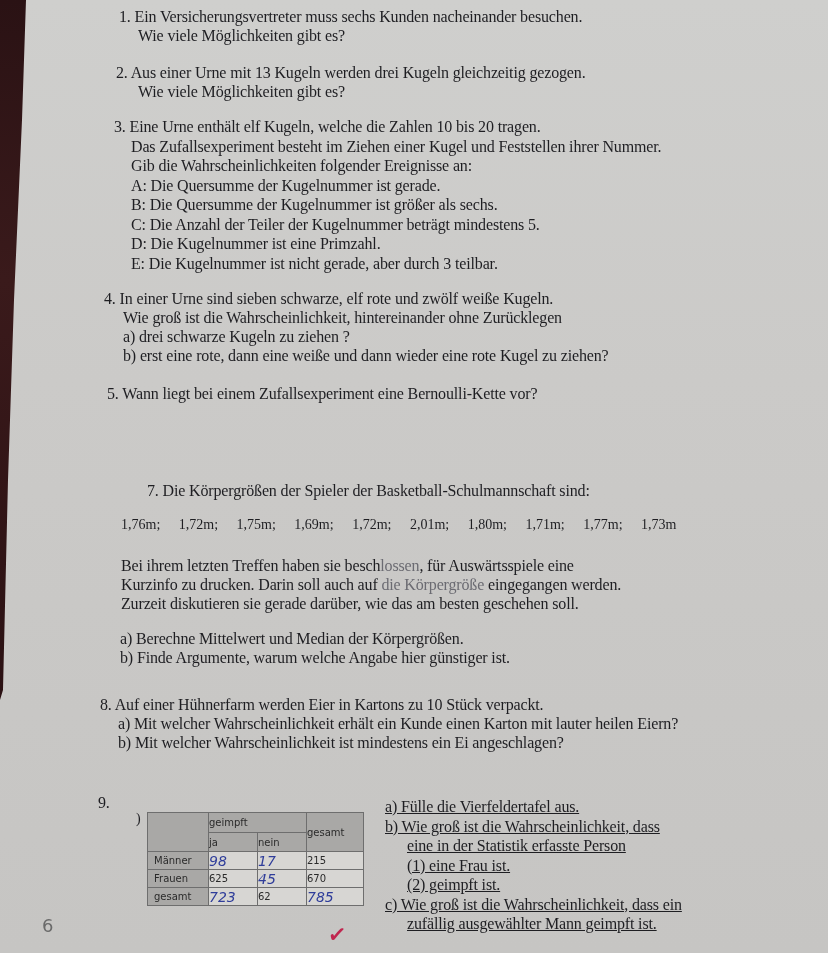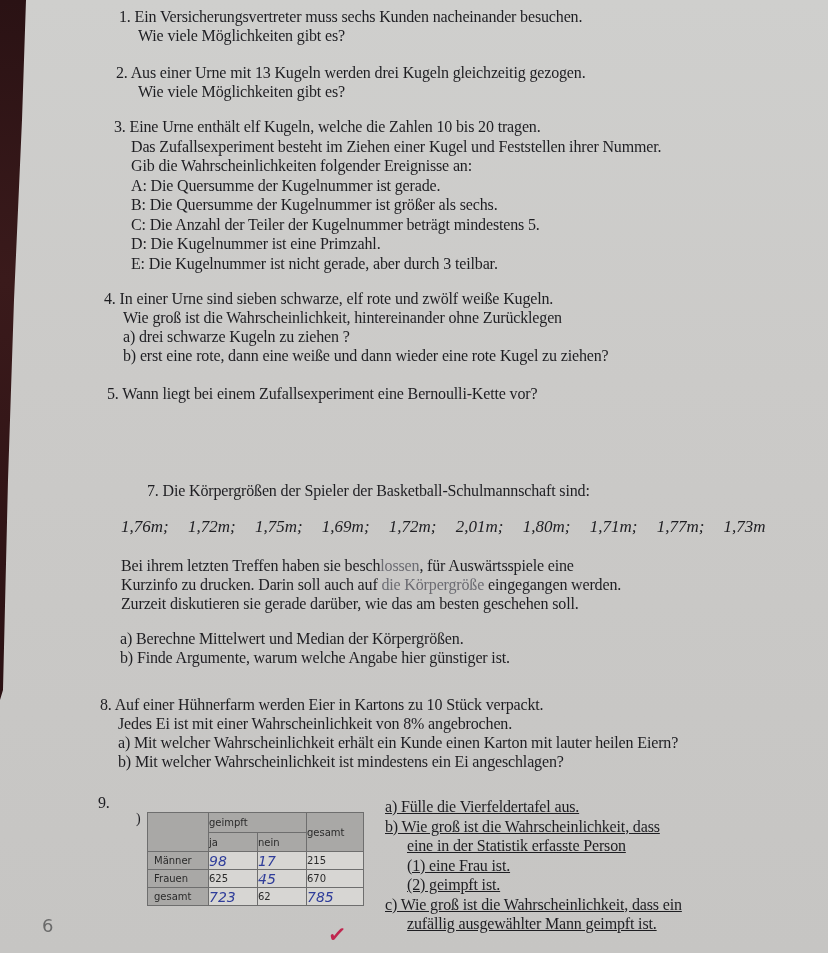--- a/index.html
+++ b/index.html
@@ -13,21 +13,21 @@
     position: absolute; left: 0; top: 0; width: 828px; height: 953px;
     background: linear-gradient(180deg, #cfcfcd 0%, #cbcac8 40%, #c8c7c5 75%, #c6c5c3 100%);
   }
   .desk {
     position: absolute; left: 0; top: 0; width: 30px; height: 700px;
     background: linear-gradient(180deg, #2a1214 0%, #3a1a1b 40%, #2b1113 100%);
     clip-path: polygon(0 0, 26px 0, 22px 120px, 14px 300px, 8px 480px, 3px 690px, 0 700px);
   }
   .q { position: absolute; font-size: 16px; line-height: 19px; white-space: nowrap; letter-spacing: -0.15px; }
   .line { display: block; }
-  .heights { position: absolute; left: 121px; top: 517px; font-size: 17px; white-space: nowrap; word-spacing: 0; font-style: italic; }
+  .heights { position: absolute; left: 121px; top: 517px; font-size: 14px; white-space: nowrap; word-spacing: 0; }
   .heights span { margin-right: 15px; }
   .faded { color: #6b6b72; }
 
   .table9 {
     position: absolute; left: 147px; top: 812px;
     border-collapse: collapse; font-family: "DejaVu Sans", "Liberation Sans", sans-serif;
     font-size: 10px; color: #2a2a2a;
   }
   .table9 td, .table9 th {
     border: 1.5px solid #6e6e6e; padding: 0; text-align: left; font-weight: normal;
@@ -101,21 +101,20 @@
     <span class="line">Zurzeit diskutieren sie gerade darüber, wie das am besten geschehen soll.</span>
   </div>
 
   <div class="q" style="left:120px; top:629px;">
     <span class="line">a) Berechne Mittelwert und Median der Körpergrößen.</span>
     <span class="line">b) Finde Argumente, warum welche Angabe hier günstiger ist.</span>
   </div>
 
   <div class="q" style="left:100px; top:695px;">
     <span class="line"><span>8.</span> <span>Auf einer Hühnerfarm werden Eier in Kartons zu 10 Stück verpackt.</span></span>
-    <span class="line" style="padding-left:18px">Jedes Ei ist mit einer Wahrscheinlichkeit von 8% angebrochen.</span>
     <span class="line" style="padding-left:18px">a) Mit welcher Wahrscheinlichkeit erhält ein Kunde einen Karton mit lauter heilen Eiern?</span>
     <span class="line" style="padding-left:18px">b) Mit welcher Wahrscheinlichkeit ist mindestens ein Ei angeschlagen?</span>
   </div>
 
   <div class="q" style="left:98px; top:793px;">9.</div>
   <div class="q" style="left:136px; top:809px; font-size:14px;">)</div>
 
   <table class="table9">
     <tbody>
         <tr style="height:20px;">

